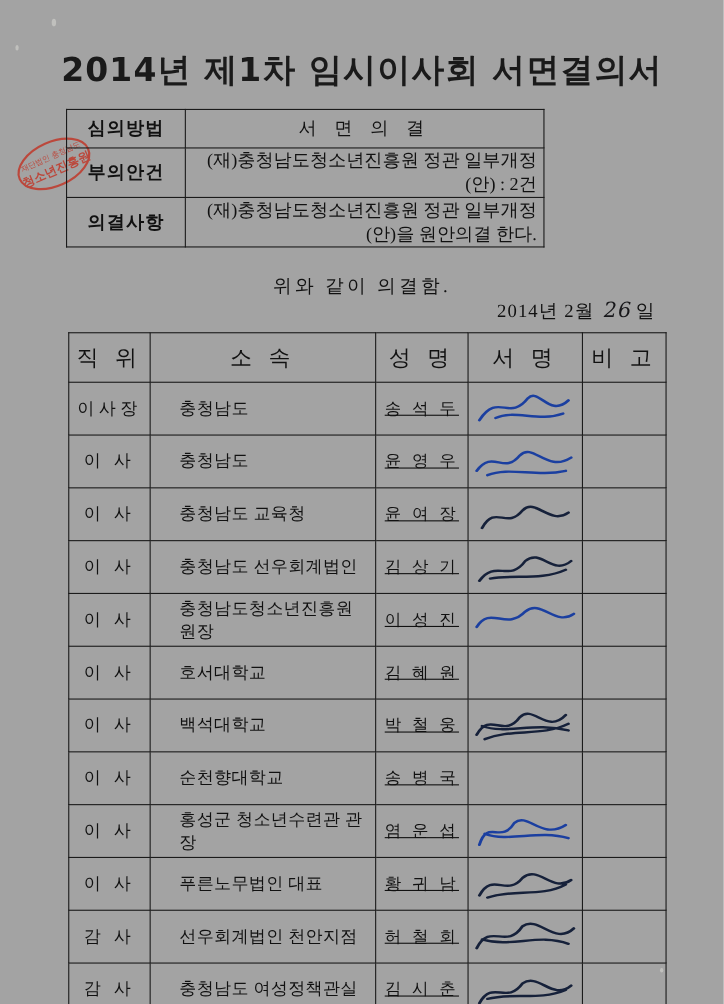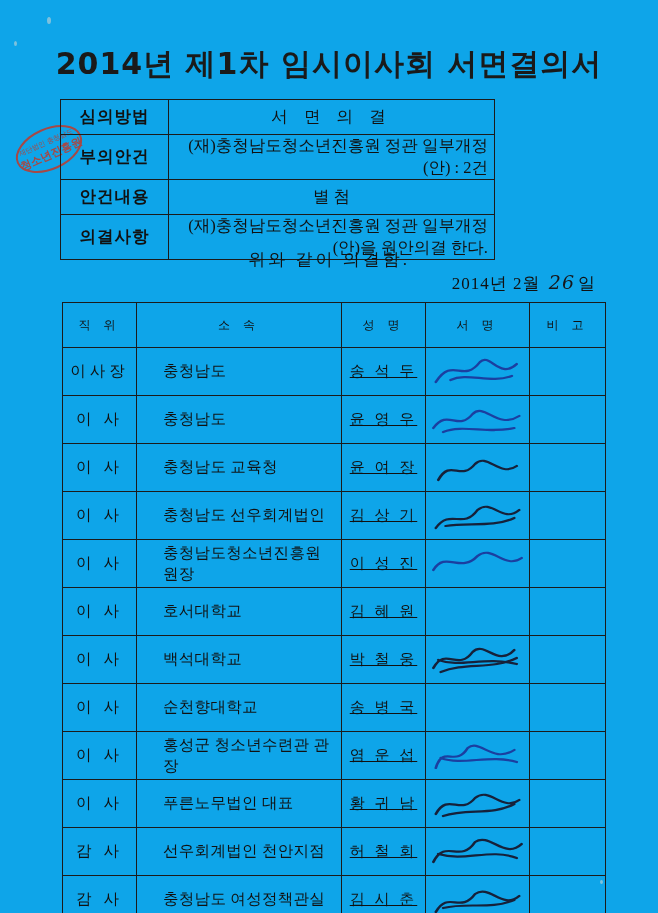--- a/index.html
+++ b/index.html
@@ -12,21 +12,21 @@
     background: #ffffff;
     font-family: "Liberation Serif", serif;
     color: #111111;
     position: relative;
     overflow: hidden;
   }
   .page {
     position: relative;
     width: 658px;
     height: 913px;
-    background: #0ea5e9;
+    background: #a3a3a3;
   }
   
   .speckle {
     position: absolute;
     background: #d8d8d4;
     border-radius: 50%;
     opacity: .55;
   }
 
   .doc-title {
@@ -113,21 +113,21 @@
     border: 1.3px solid #1b1b1b;
     height: 45px;
     font-size: 15.5px;
     vertical-align: middle;
   }
   .sig-table th {
     font-weight: normal;
     letter-spacing: 5px;
     text-align: center;
     height: 42px;
-    font-size: 12px;
+    font-size: 20px;
   }
   .col-pos  { width: 74px; }
   .col-org  { width: 205px; }
   .col-name { width: 84px; }
   .col-sign { width: 104px; }
   .col-note { width: 76px; }
 
   .sig-table td.pos {
     text-align: center;
     letter-spacing: 4px;
@@ -189,24 +189,20 @@
 
   <table class="top-table">
     <tbody>
       <tr>
         <td class="label">심의방법</td>
         <td class="value-center">서 면 의 결</td>
       </tr>
       <tr>
         <td class="label">부의안건</td>
         <td class="value-left">(재)충청남도청소년진흥원 정관 일부개정(안) : 2건</td>
-      </tr>
-      <tr>
-        <td class="label">안건내용</td>
-        <td class="value-center tight">별    첨</td>
       </tr>
       <tr>
         <td class="label">의결사항</td>
         <td class="value-left">(재)충청남도청소년진흥원 정관 일부개정(안)을 원안의결 한다.</td>
       </tr>
     </tbody>
   </table>
 
   <div class="resolution-line">위와 같이 의결함.</div>
 

